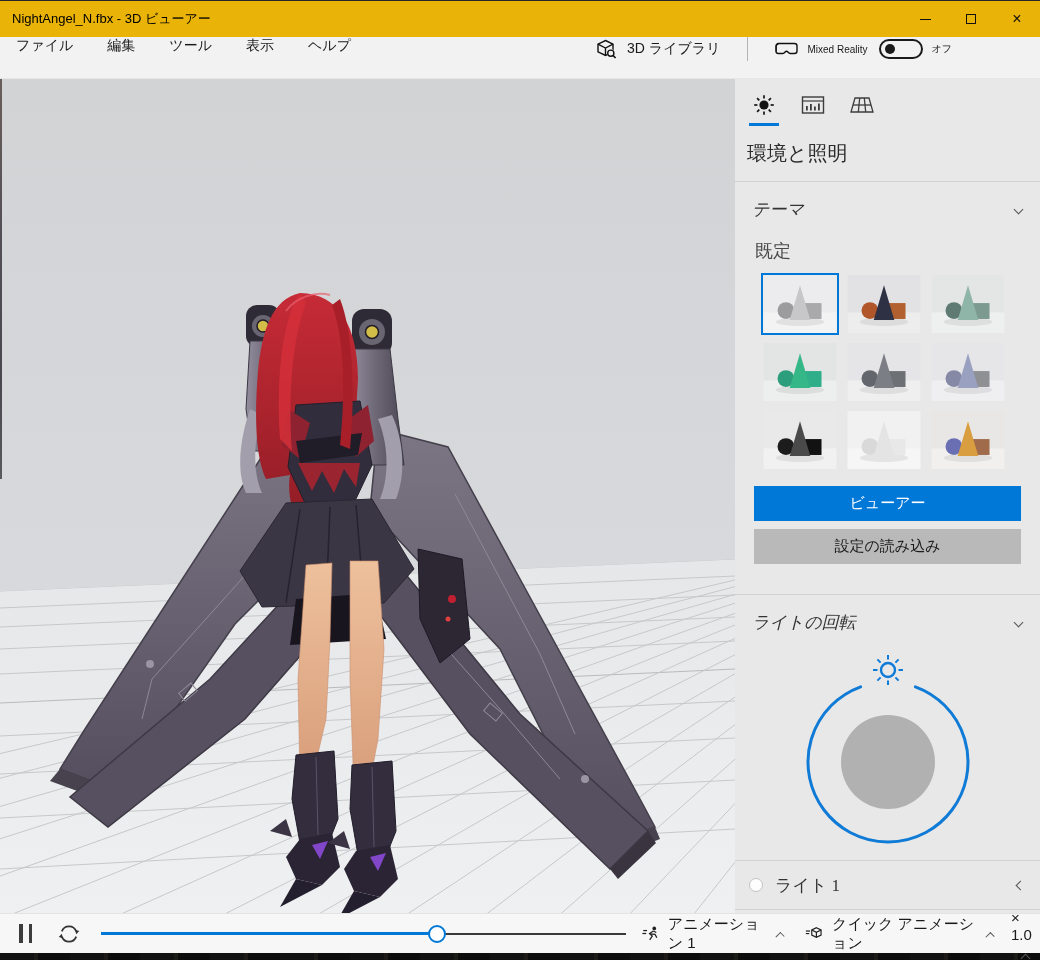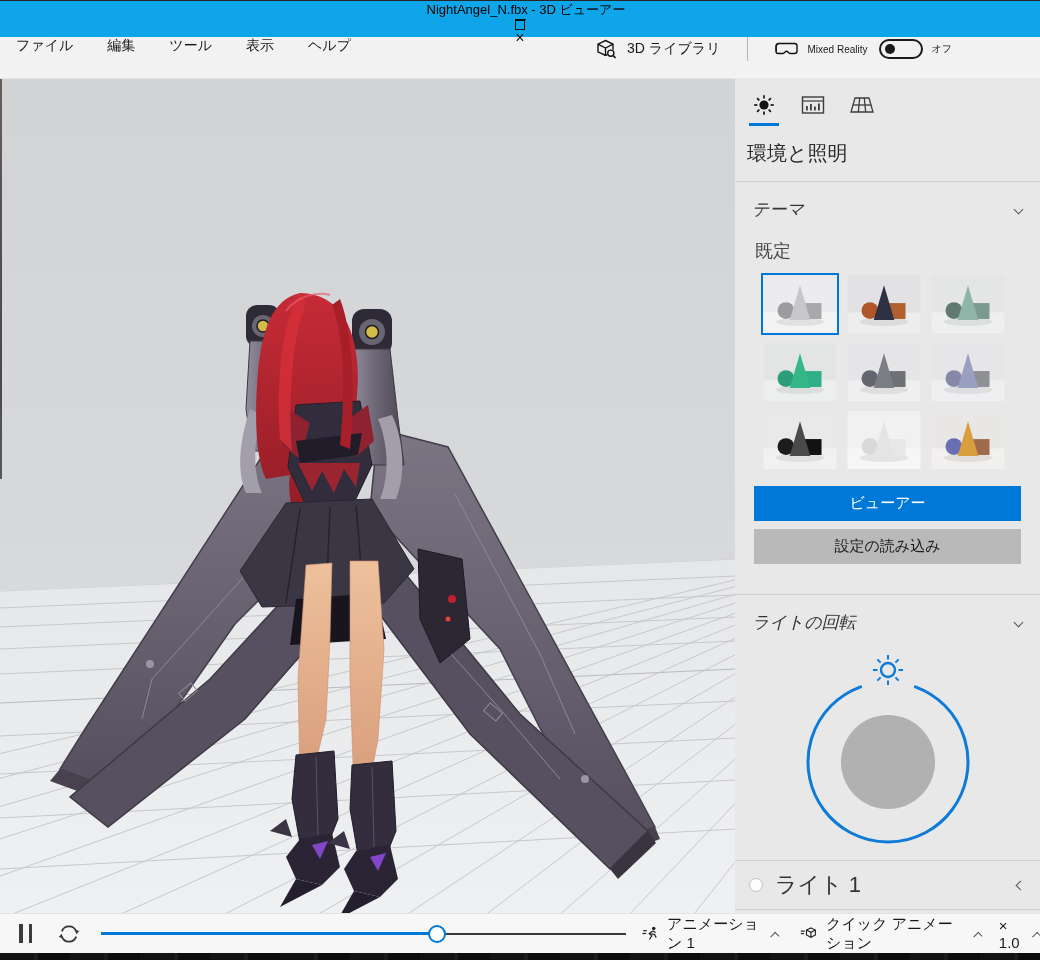--- a/index.html
+++ b/index.html
@@ -1,20 +1,20 @@
 <!DOCTYPE html>
 <html><head>
 <meta charset="utf-8">
 <style>
   html,body{margin:0;padding:0;background:#222;}
   *{box-sizing:border-box;font-family:"Liberation Sans","DejaVu Sans",sans-serif;}
   .window{position:relative;width:1040px;height:960px;background:#fff;overflow:hidden;border-top:1px solid #262626;}
 
   
-  .titlebar{height:36px;background:#0ea5e9;display:flex;align-items:center;flex-direction:column;}
+  .titlebar{height:36px;background:#eab308;display:flex;align-items:center;}
   .title-text{font-size:13px;color:#000;margin-left:12px;flex:1;}
   .win-btn{width:46px;height:35px;display:flex;align-items:center;justify-content:center;color:#111;}
   .glyph-min{width:11px;height:1px;background:#111;}
   .glyph-max{width:10px;height:10px;border:1px solid #111;}
   .glyph-close{font-size:16px;line-height:1;color:#111;}
 
   
   .menubar{height:42px;background:#f2f2f2;display:flex;align-items:flex-start;border-bottom:1px solid #e7e7e7;}
   .menu-left{display:flex;align-items:center;gap:34px;margin-left:16px;}
   .menu-item{font-size:14px;color:#1a1a1a;cursor:default;}
@@ -43,21 +43,21 @@
   .theme-grid{display:grid;grid-template-columns:repeat(3,78px);grid-auto-rows:62px;gap:6px;margin-left:26px;}
   .tile{position:relative;border:2px solid transparent;cursor:pointer;}
   .tile svg{display:block;width:100%;height:100%;}
   .tile.selected{border-color:#0078d7;}
   .btn{display:block;width:267px;margin:0 auto;text-align:center;font-size:15px;padding:8px 0;border:none;cursor:pointer;}
   .btn-save{background:#0078d7;color:#fff;margin-top:15px;}
   .btn-load{background:#b9b9b9;color:#1a1a1a;margin-top:8px;}
   .dial-wrap{display:flex;justify-content:center;margin-top:4px;}
   .light-row{display:flex;align-items:center;height:48px;padding:0 16px 0 14px;}
   .radio{width:14px;height:14px;border-radius:50%;background:#fdfdfd;border:1.5px solid #c2c2c2;margin-right:12px;}
-  .light-label{font-size:22px;color:#333;flex:1;}
+  .light-label{font-size:17px;color:#333;flex:1;font-family:Liberation Serif, serif;}
   .chev{display:inline-block;width:7px;height:7px;border-right:1.6px solid #555;border-bottom:1.6px solid #555;}
   .chev.down{transform:rotate(45deg);}
   .chev.up{transform:rotate(-135deg);position:relative;top:3px;}
   .chev.left{transform:rotate(135deg);}
 
   
   .playbar{height:40px;background:#f7f7f7;border-top:1px solid #e3e3e3;display:flex;align-items:center;}
   .pause{display:flex;gap:6px;margin-left:19px;}
   .pause i{display:block;width:3.5px;height:19px;background:#3c3c3c;}
   .loop{margin-left:25px;display:flex;align-items:center;}
@@ -492,20 +492,20 @@
           <g stroke="#222" stroke-width="1.4" fill="none">
             <line x1="1" y1="5.5" x2="6" y2="5.5"></line>
               <line x1="1" y1="8.5" x2="5" y2="8.5"></line>
             <path d="M13.5 1.5 L19 4.2 V10.2 L13.5 13 L8 10.2 V4.2 Z"></path>
             <path d="M8 4.2 L13.5 7 L19 4.2 M13.5 7 V13"></path>
           </g>
         </svg>
         <span>クイック アニメーション</span>
         <span class="chev up"></span>
       </div>
-      <div class="play-group" style="margin-left:10px;">
+      <div class="play-group" style="margin-left:10px;flex-direction:column;">
         <span>× 1.0</span>
         <span class="chev up"></span>
       </div>
     </div>
   </div>
   <div class="bottom-strip"></div>
 </div>
 
 </body></html>

